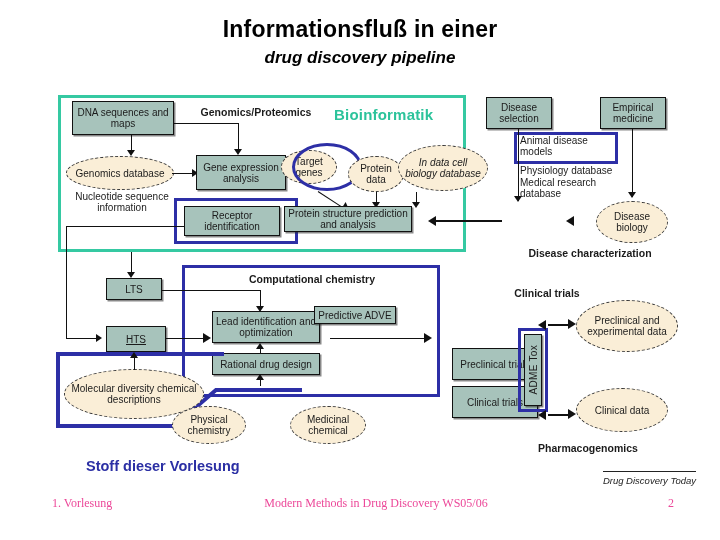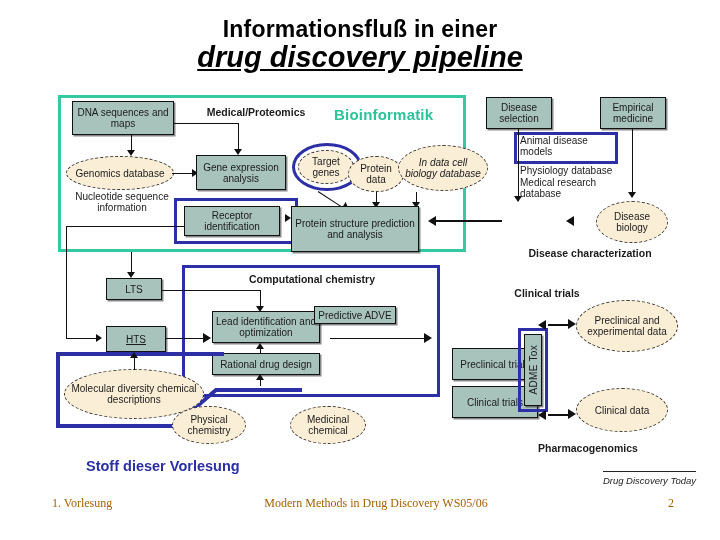--- a/index.html
+++ b/index.html
@@ -20,23 +20,22 @@
     position: absolute;
     left: 0; top: 16px; width: 720px;
     text-align: center;
   }
   #title-line1 {
     font-size: 23px; font-weight: bold;
     letter-spacing: 0.2px;
     line-height: 27px;
   }
   #title-line2 {
-    font-size: 29px; font-weight: bold; font-style: italic;
+    font-size: 17px; font-weight: bold; font-style: italic;
     line-height: 29px;
-    text-decoration: underline;
   }
 
   
   #figure {
     position: absolute;
     left: 0; top: 88px;
     width: 720px; height: 380px;
   }
   #figure > * { position: absolute; }
 
@@ -137,61 +136,61 @@
     border-top: 1px solid #222;
     padding-top: 3px;
     color: #222;
     margin-left: 16px;
   }
   .foot {
     position: absolute;
     top: 496px;
     font-family: "Liberation Serif", serif;
     font-size: 12px;
-    color: #a16207;
+    color: #ec4899;
   }
   #foot-left  { left: 52px; }
   #foot-mid   { left: 0; width: 720px; text-align: center; margin-left: 16px; }
   #foot-right { right: 46px; }
 </style>
 </head>
 <body>
 
 <div id="title-block">
   <div id="title-line1">Informationsfluß in einer</div>
   <div id="title-line2">drug discovery pipeline</div>
 </div>
 
 <div id="figure">
 
   <div class="frame-green" style="left:58px; top:7px; width:408px; height:157px;"></div>
 
   <div class="bioinf-label" style="left:334px; top:18px;">Bioinformatik</div>
 
-  <div class="cap bold" style="left:186px; top:19px; width:140px;">Medical/Proteomics</div>
+  <div class="cap bold" style="left:186px; top:19px; width:140px;">Genomics/Proteomics</div>
 
   <div class="box" style="left:72px; top:13px; width:102px; height:34px;">DNA sequences and maps</div>
 
   <div class="ln lnv" style="left:131px; top:47px; height:19px;"></div>
   <div class="arw arw-d" style="left:127px; top:62px;"></div>
 
   <div class="ln lnh" style="left:174px; top:35px; width:64px;"></div>
   <div class="ln lnv" style="left:238px; top:35px; height:30px;"></div>
   <div class="arw arw-d" style="left:234px; top:61px;"></div>
 
   <div class="ell" style="left:66px; top:68px; width:108px; height:34px;text-align:right;">Genomics database</div>
 
   <div class="ln lnh" style="left:172px; top:85px; width:24px;"></div>
   <div class="arw arw-r" style="left:192px; top:81px;"></div>
 
   <div class="box" style="left:196px; top:67px; width:90px; height:35px;">Gene expression analysis</div>
 
   <div class="cap" style="left:62px; top:103px; width:120px;">Nucleotide sequence information</div>
 
-  <div class="ell solid" style="left:298px; top:62px; width:56px; height:34px; border-style:dashed;">Target genes</div>
+  <div class="ell solid" style="left:281px; top:62px; width:56px; height:34px; border-style:dashed;">Target genes</div>
   <div style="left:292px; top:55px; width:70px; height:48px; border:3px solid #2d2fa6; border-radius:50%;"></div>
 
   <div class="ell" style="left:348px; top:68px; width:56px; height:36px;">Protein data</div>
 
   <div class="ell" style="left:398px; top:57px; width:90px; height:46px; font-style:italic;">In data cell biology database</div>
 
   <div class="ln" style="left:318px; top:103px; width:30px; height:1px; transform:rotate(33deg); transform-origin:left center;"></div>
   <div class="arw arw-r" style="left:343px; top:115px; transform:rotate(33deg);"></div>
 
   <div class="ln lnv" style="left:376px; top:104px; height:14px;"></div>
@@ -201,21 +200,21 @@
   <div class="arw arw-d" style="left:412px; top:114px;"></div>
 
   <div class="frame-blue" style="left:174px; top:110px; width:124px; height:46px;"></div>
   <div class="box" style="left:184px; top:118px; width:96px; height:30px;">Receptor identification</div>
 
   <div class="ln lnv" style="left:66px; top:138px; height:112px;"></div>
   <div class="ln lnh" style="left:66px; top:138px; width:118px;"></div>
 
   <div class="arw arw-r" style="left:285px; top:126px;"></div>
 
-  <div class="box" style="left:291px; top:118px; width:128px; height:46px;">Protein structure prediction and analysis</div>
+  <div class="box" style="left:284px; top:118px; width:128px; height:26px;">Protein structure prediction and analysis</div>
 
   <div class="ln lnh thick" style="left:436px; top:132px; width:66px;"></div>
   <div class="arw arw-l" style="left:428px; top:128px; border-right-width:8px; border-top-width:5px; border-bottom-width:5px;"></div>
 
   <div class="box" style="left:486px; top:9px; width:66px; height:32px;">Disease selection</div>
 
   <div class="box" style="left:600px; top:9px; width:66px; height:32px;">Empirical medicine</div>
 
   <div class="frame-blue" style="left:514px; top:44px; width:104px; height:32px;"></div>
   <div class="cap left" style="left:520px; top:47px; width:96px;">Animal disease models</div>

